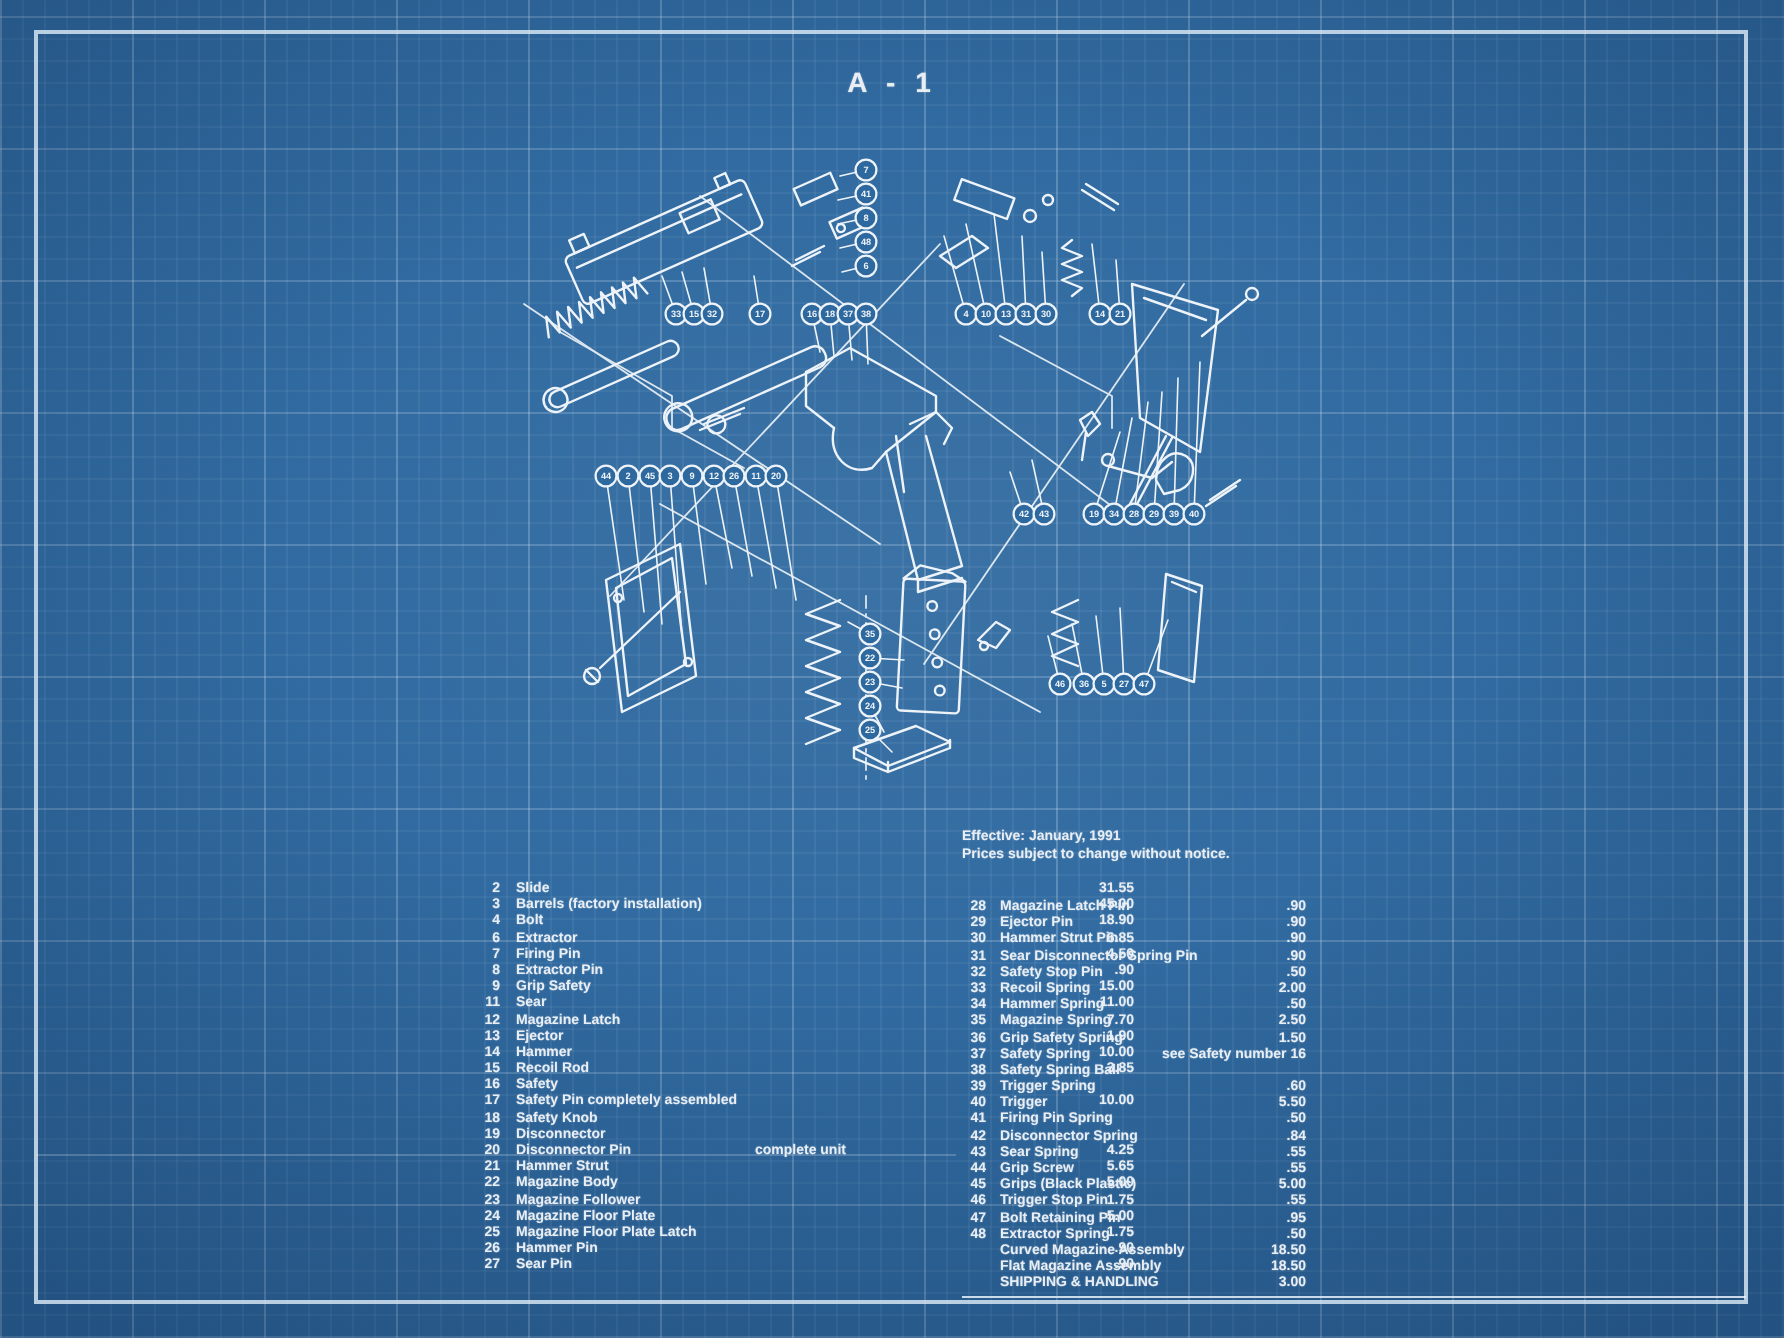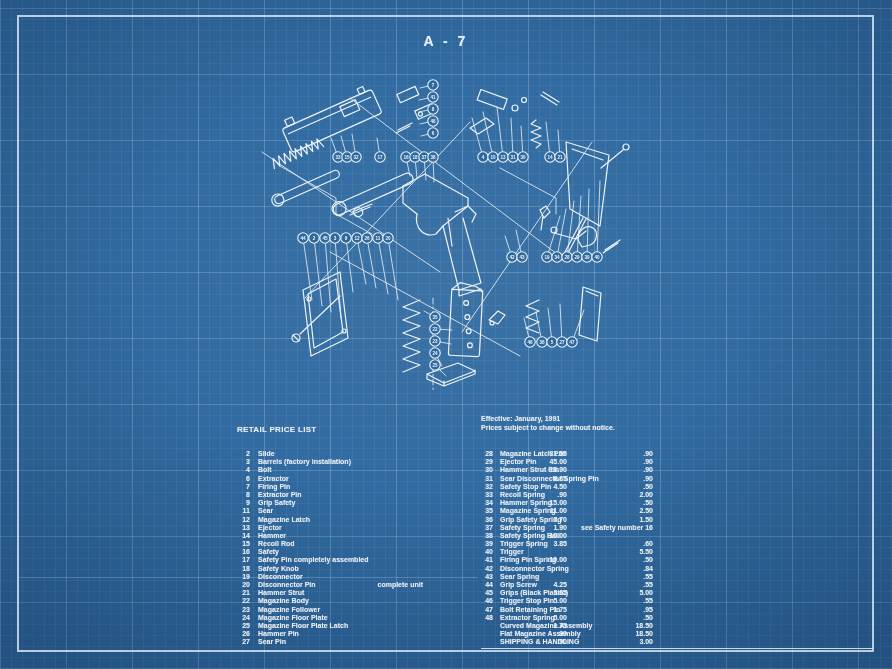--- a/index.html
+++ b/index.html
@@ -44,21 +44,21 @@
     background:rgba(230,241,250,0.85);}
   #fold-line{position:absolute;left:18px;top:577px;width:460px;height:1px;
     background:rgba(230,241,250,0.22);}
 </style>
 </head>
 <body>
 
 <div id="vignette"></div>
 <div id="frame"></div>
 
-<div id="title">A - 7</div>
+<div id="title">A - 1</div>
 
 <svg id="diagram" width="892" height="669" viewBox="0 0 892 669">
   <g stroke="#edf3f8" stroke-width="1.2" fill="none" stroke-linejoin="round" stroke-linecap="round">
 
     <g stroke-width="0.9" opacity="0.9">
       <path d="M262,152 L440,272"></path>
       <path d="M350,98 L565,260"></path>
       <path d="M470,122 L305,298"></path>
       <path d="M592,142 L462,332"></path>
       <path d="M330,252 L520,356"></path>
@@ -317,21 +317,20 @@
         <circle cx="562" cy="342" r="5.2" fill="#2d689f" stroke-width="1.1"></circle>
         <text x="562" y="343.7" text-anchor="middle" font-size="4.6" font-weight="bold" font-family="&quot;Liberation Sans&quot;, sans-serif" fill="#edf3f8" stroke="none">27</text>
         <line x1="572" y1="342" x2="584" y2="310" stroke-width="0.8"></line>
         <circle cx="572" cy="342" r="5.2" fill="#2d689f" stroke-width="1.1"></circle>
         <text x="572" y="343.7" text-anchor="middle" font-size="4.6" font-weight="bold" font-family="&quot;Liberation Sans&quot;, sans-serif" fill="#edf3f8" stroke="none">47</text>
       </g>
   </g>
 </svg>
 
 <div id="left-list" class="pricelist">
-  <div class="list-header">RETAIL PRICE LIST</div>
   <div class="rows">
       <div class="row">
         <span class="num">2</span>
         <span class="name">Slide</span>
         <span class="price ml">31.55</span>
       </div>
       <div class="row">
         <span class="num">3</span>
         <span class="name">Barrels (factory installation)</span>
         <span class="price ml">45.00</span>

